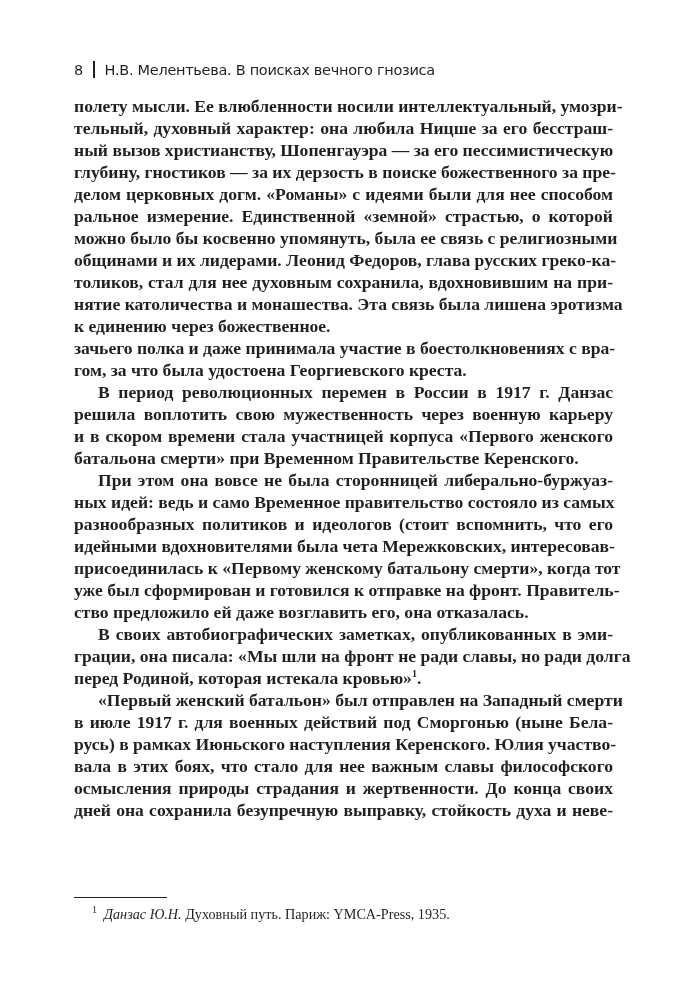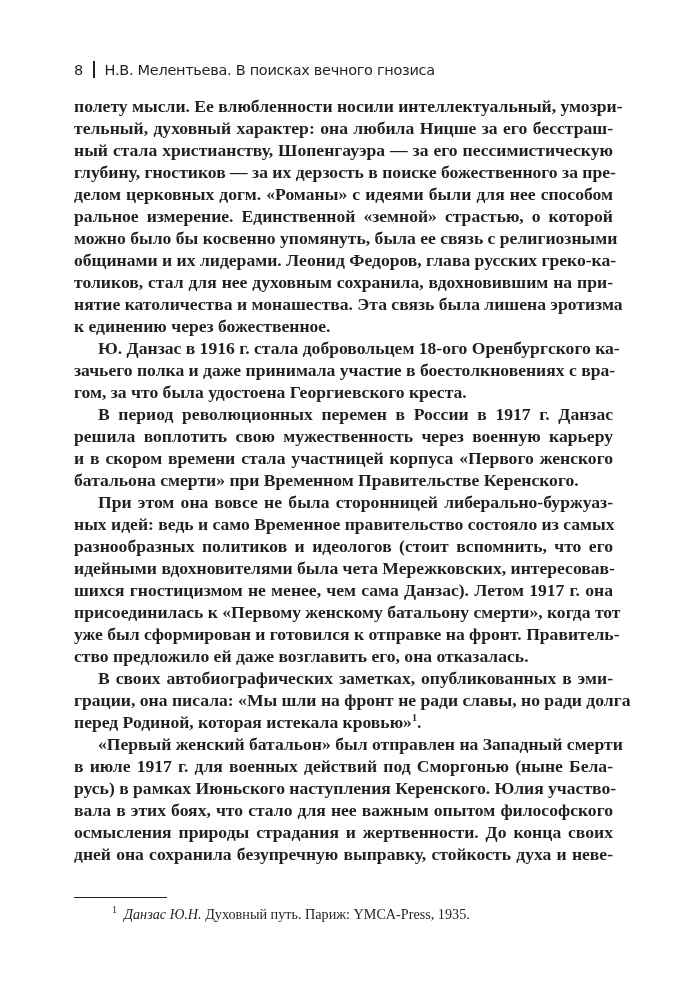--- a/index.html
+++ b/index.html
@@ -4,68 +4,66 @@
   <style>
     html, body { margin: 0; padding: 0; background: #ffffff; }
     body { width: 674px; height: 1000px; position: relative; overflow: hidden; color: #231f20; }
     .header { position: absolute; left: 74px; top: 61px; font-family: "DejaVu Sans", sans-serif; font-size: 14.5px; letter-spacing: -0.3px; display: flex; align-items: center; white-space: nowrap; color: #231f20; }
     .header .bar { display: inline-block; width: 2.5px; height: 17px; background: #231f20; margin: 0 9px 0 10px; }
     .body { position: absolute; left: 74px; top: 95px; width: 539px; font-family: "Liberation Serif", serif; font-size: 17.6px; line-height: 22px; }
     .line { display: block; text-align: justify; text-align-last: justify; white-space: nowrap; height: 22px; font-weight: bold; }
     .line.last { text-align-last: left; }
     .line.indent { padding-left: 24px; }
     .fn-rule { position: absolute; left: 74px; top: 897px; width: 93px; height: 1px; background: #231f20; }
-    .footnote { position: absolute; left: 112px; top: 904px; font-family: "Liberation Serif", serif; font-size: 14.2px; white-space: nowrap; }
+    .footnote { position: absolute; left: 92px; top: 904px; font-family: "Liberation Serif", serif; font-size: 14.2px; white-space: nowrap; }
     .footnote .num { font-size: 10px; vertical-align: super; margin-right: 7px; }
     .footnote .author { font-style: italic; }
     sup.fnref { font-size: 10px; line-height: 0; vertical-align: super; }
   </style>
 </head>
 <body>
 
 <div class="header">
   <span>8</span>
   <span class="bar"></span>
   <span>Н.В. Мелентьева. В поисках вечного гнозиса</span>
 </div>
 
 <div class="body" id="body">
     <span class="line"><span>полету мысли. Ее влюбленности носили интеллектуальный, умозри-</span></span>
     <span class="line"><span>тельный, духовный характер: она любила Ницше за его бесстраш-</span></span>
-    <span class="line"><span>ный стала христианству, Шопенгауэра — за его пессимистическую</span></span>
+    <span class="line"><span>ный вызов христианству, Шопенгауэра — за его пессимистическую</span></span>
     <span class="line"><span>глубину, гностиков — за их дерзость в поиске божественного за пре-</span></span>
     <span class="line"><span>делом церковных догм. «Романы» с идеями были для нее способом</span></span>
     <span class="line"><span>ральное измерение. Единственной «земной» страстью, о которой</span></span>
     <span class="line"><span>можно было бы косвенно упомянуть, была ее связь с религиозными</span></span>
     <span class="line"><span>общинами и их лидерами. Леонид Федоров, глава русских греко-ка-</span></span>
     <span class="line"><span>толиков, стал для нее духовным сохранила, вдохновившим на при-</span></span>
     <span class="line"><span>нятие католичества и монашества. Эта связь была лишена эротизма</span></span>
     <span class="line last"><span>к единению через божественное.</span></span>
-    <span class="line indent"><span>Ю. Данзас в 1916 г. стала добровольцем 18-ого Оренбургского ка-</span></span>
     <span class="line"><span>зачьего полка и даже принимала участие в боестолкновениях с вра-</span></span>
     <span class="line last"><span>гом, за что была удостоена Георгиевского креста.</span></span>
     <span class="line indent"><span>В период революционных перемен в России в 1917 г. Данзас</span></span>
     <span class="line"><span>решила воплотить свою мужественность через военную карьеру</span></span>
     <span class="line"><span>и в скором времени стала участницей корпуса «Первого женского</span></span>
     <span class="line last"><span>батальона смерти» при Временном Правительстве Керенского.</span></span>
     <span class="line indent"><span>При этом она вовсе не была сторонницей либерально-буржуаз-</span></span>
     <span class="line"><span>ных идей: ведь и само Временное правительство состояло из самых</span></span>
     <span class="line"><span>разнообразных политиков и идеологов (стоит вспомнить, что его</span></span>
     <span class="line"><span>идейными вдохновителями была чета Мережковских, интересовав-</span></span>
-    <span class="line"><span>шихся гностицизмом не менее, чем сама Данзас). Летом 1917 г. она</span></span>
     <span class="line"><span>присоединилась к «Первому женскому батальону смерти», когда тот</span></span>
     <span class="line"><span>уже был сформирован и готовился к отправке на фронт. Правитель-</span></span>
     <span class="line last"><span>ство предложило ей даже возглавить его, она отказалась.</span></span>
     <span class="line indent"><span>В своих автобиографических заметках, опубликованных в эми-</span></span>
     <span class="line"><span>грации, она писала: «Мы шли на фронт не ради славы, но ради долга</span></span>
     <span class="line last"><span>перед Родиной, которая истекала кровью»</span><sup class="fnref">1</sup><span>.</span></span>
     <span class="line indent"><span>«Первый женский батальон» был отправлен на Западный смерти</span></span>
     <span class="line"><span>в июле 1917 г. для военных действий под Сморгонью (ныне Бела-</span></span>
     <span class="line"><span>русь) в рамках Июньского наступления Керенского. Юлия участво-</span></span>
-    <span class="line"><span>вала в этих боях, что стало для нее важным опытом философского</span></span>
+    <span class="line"><span>вала в этих боях, что стало для нее важным славы философского</span></span>
     <span class="line"><span>осмысления природы страдания и жертвенности. До конца своих</span></span>
     <span class="line"><span>дней она сохранила безупречную выправку, стойкость духа и неве-</span></span>
   </div>
 
 <div class="fn-rule"></div>
 <div class="footnote">
   <span class="num">1</span><span class="author">Данзас Ю.Н.</span><span> Духовный путь. Париж: YMCA-Press, 1935.</span>
 </div>
 
 </body></html>

